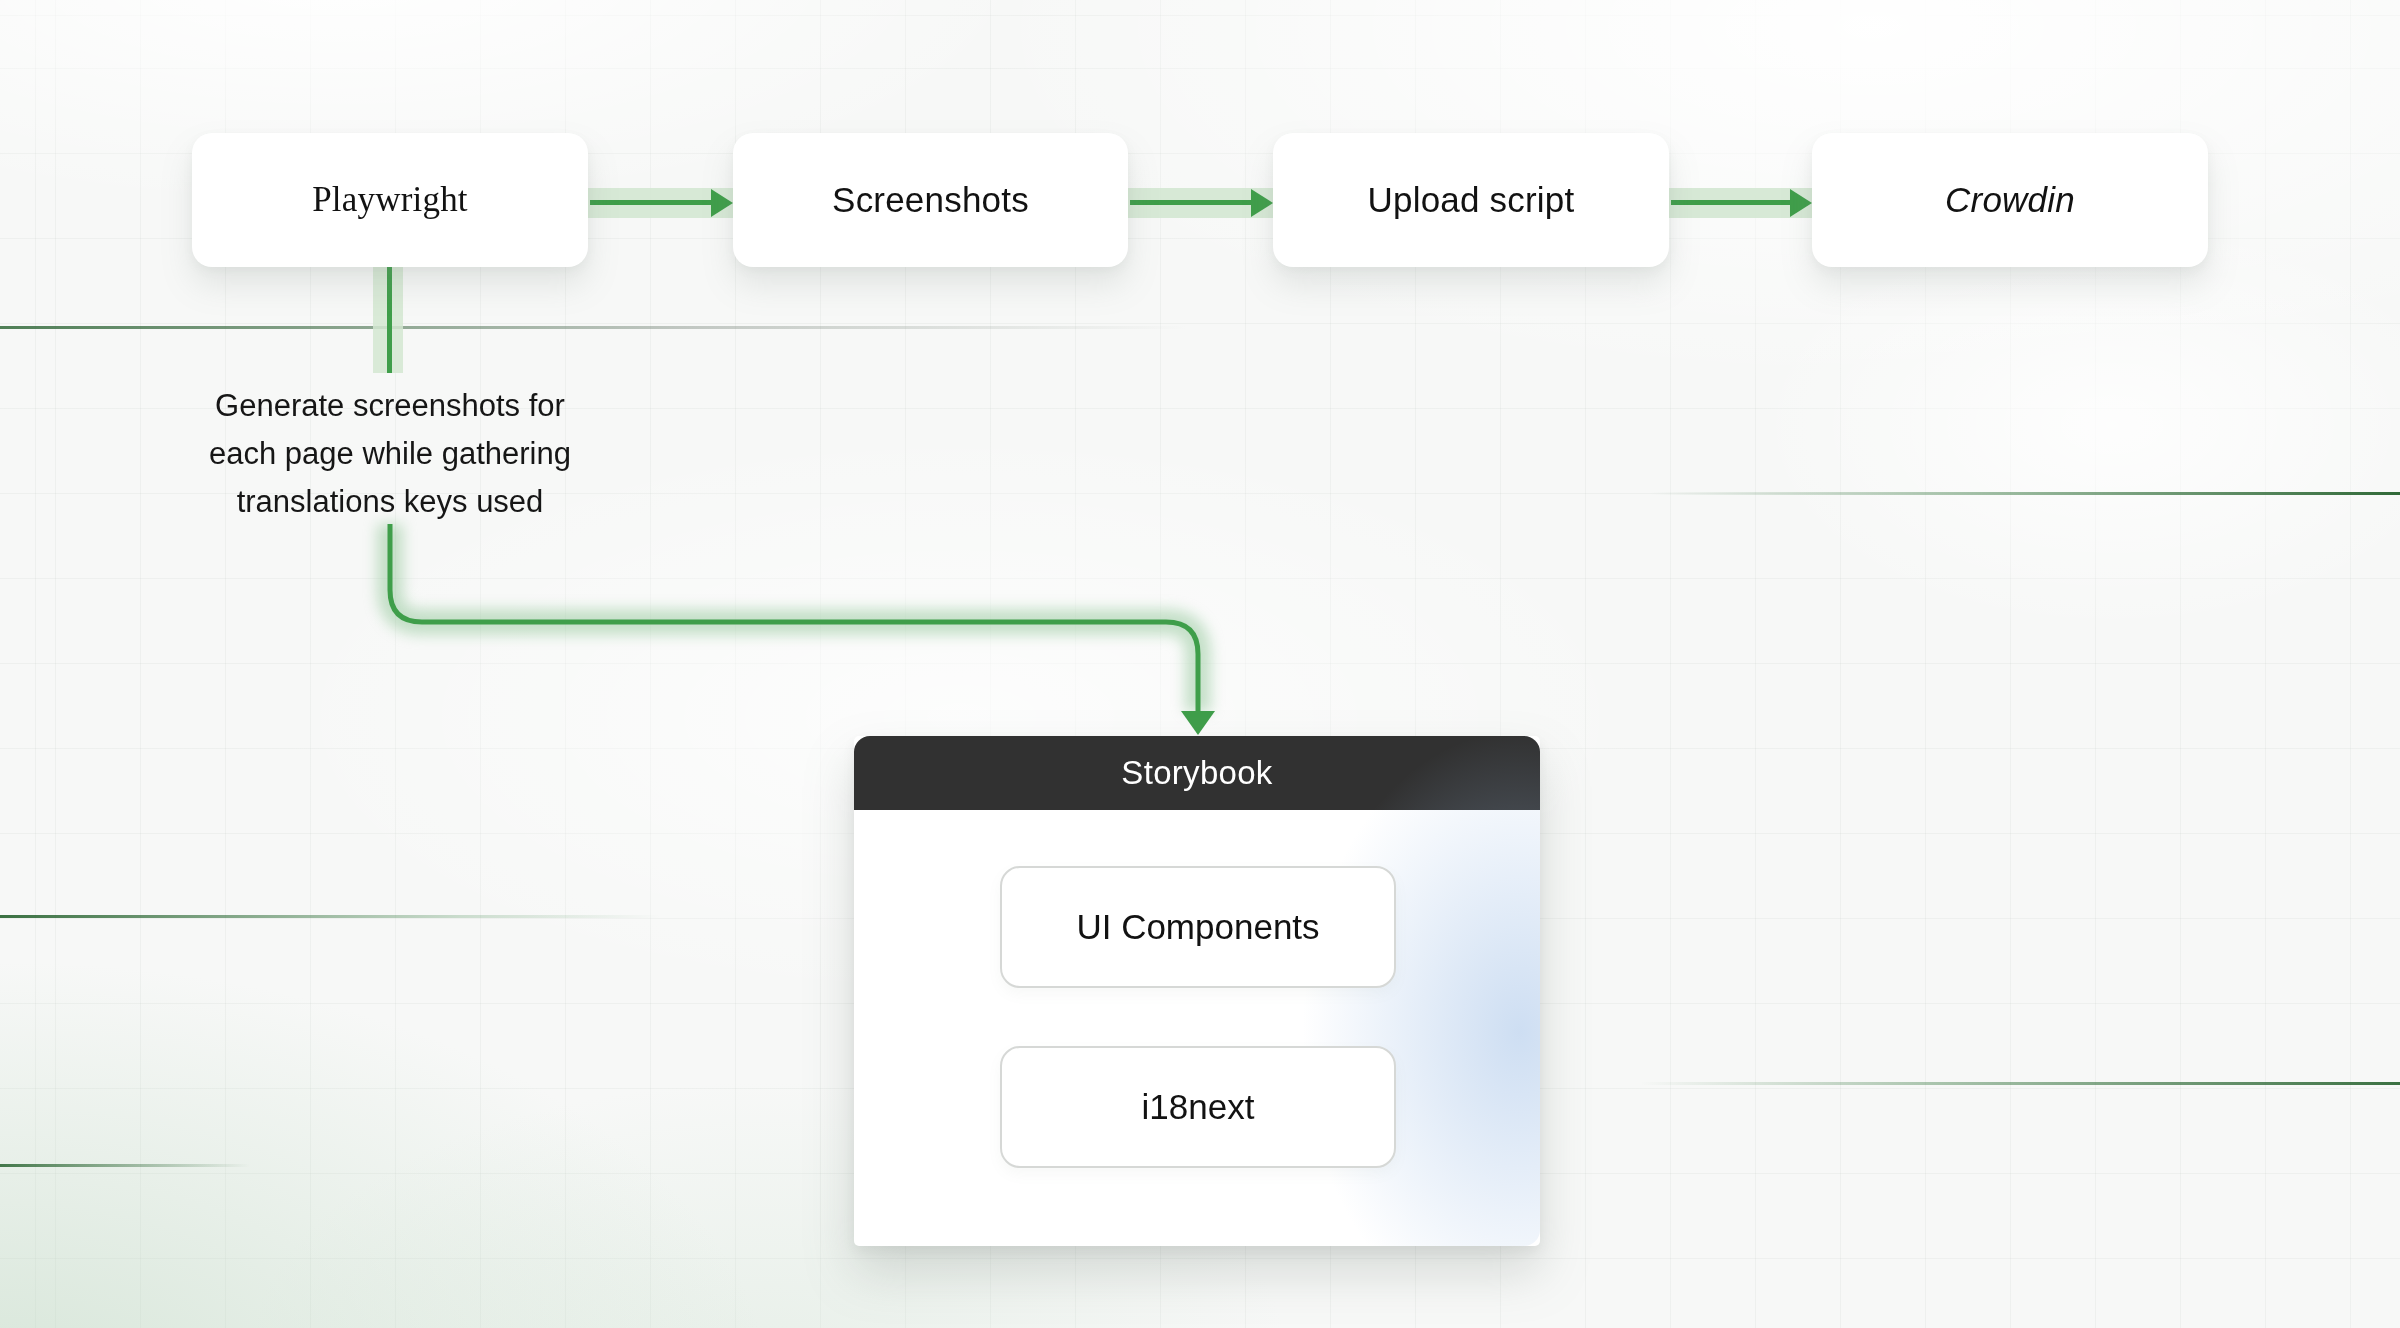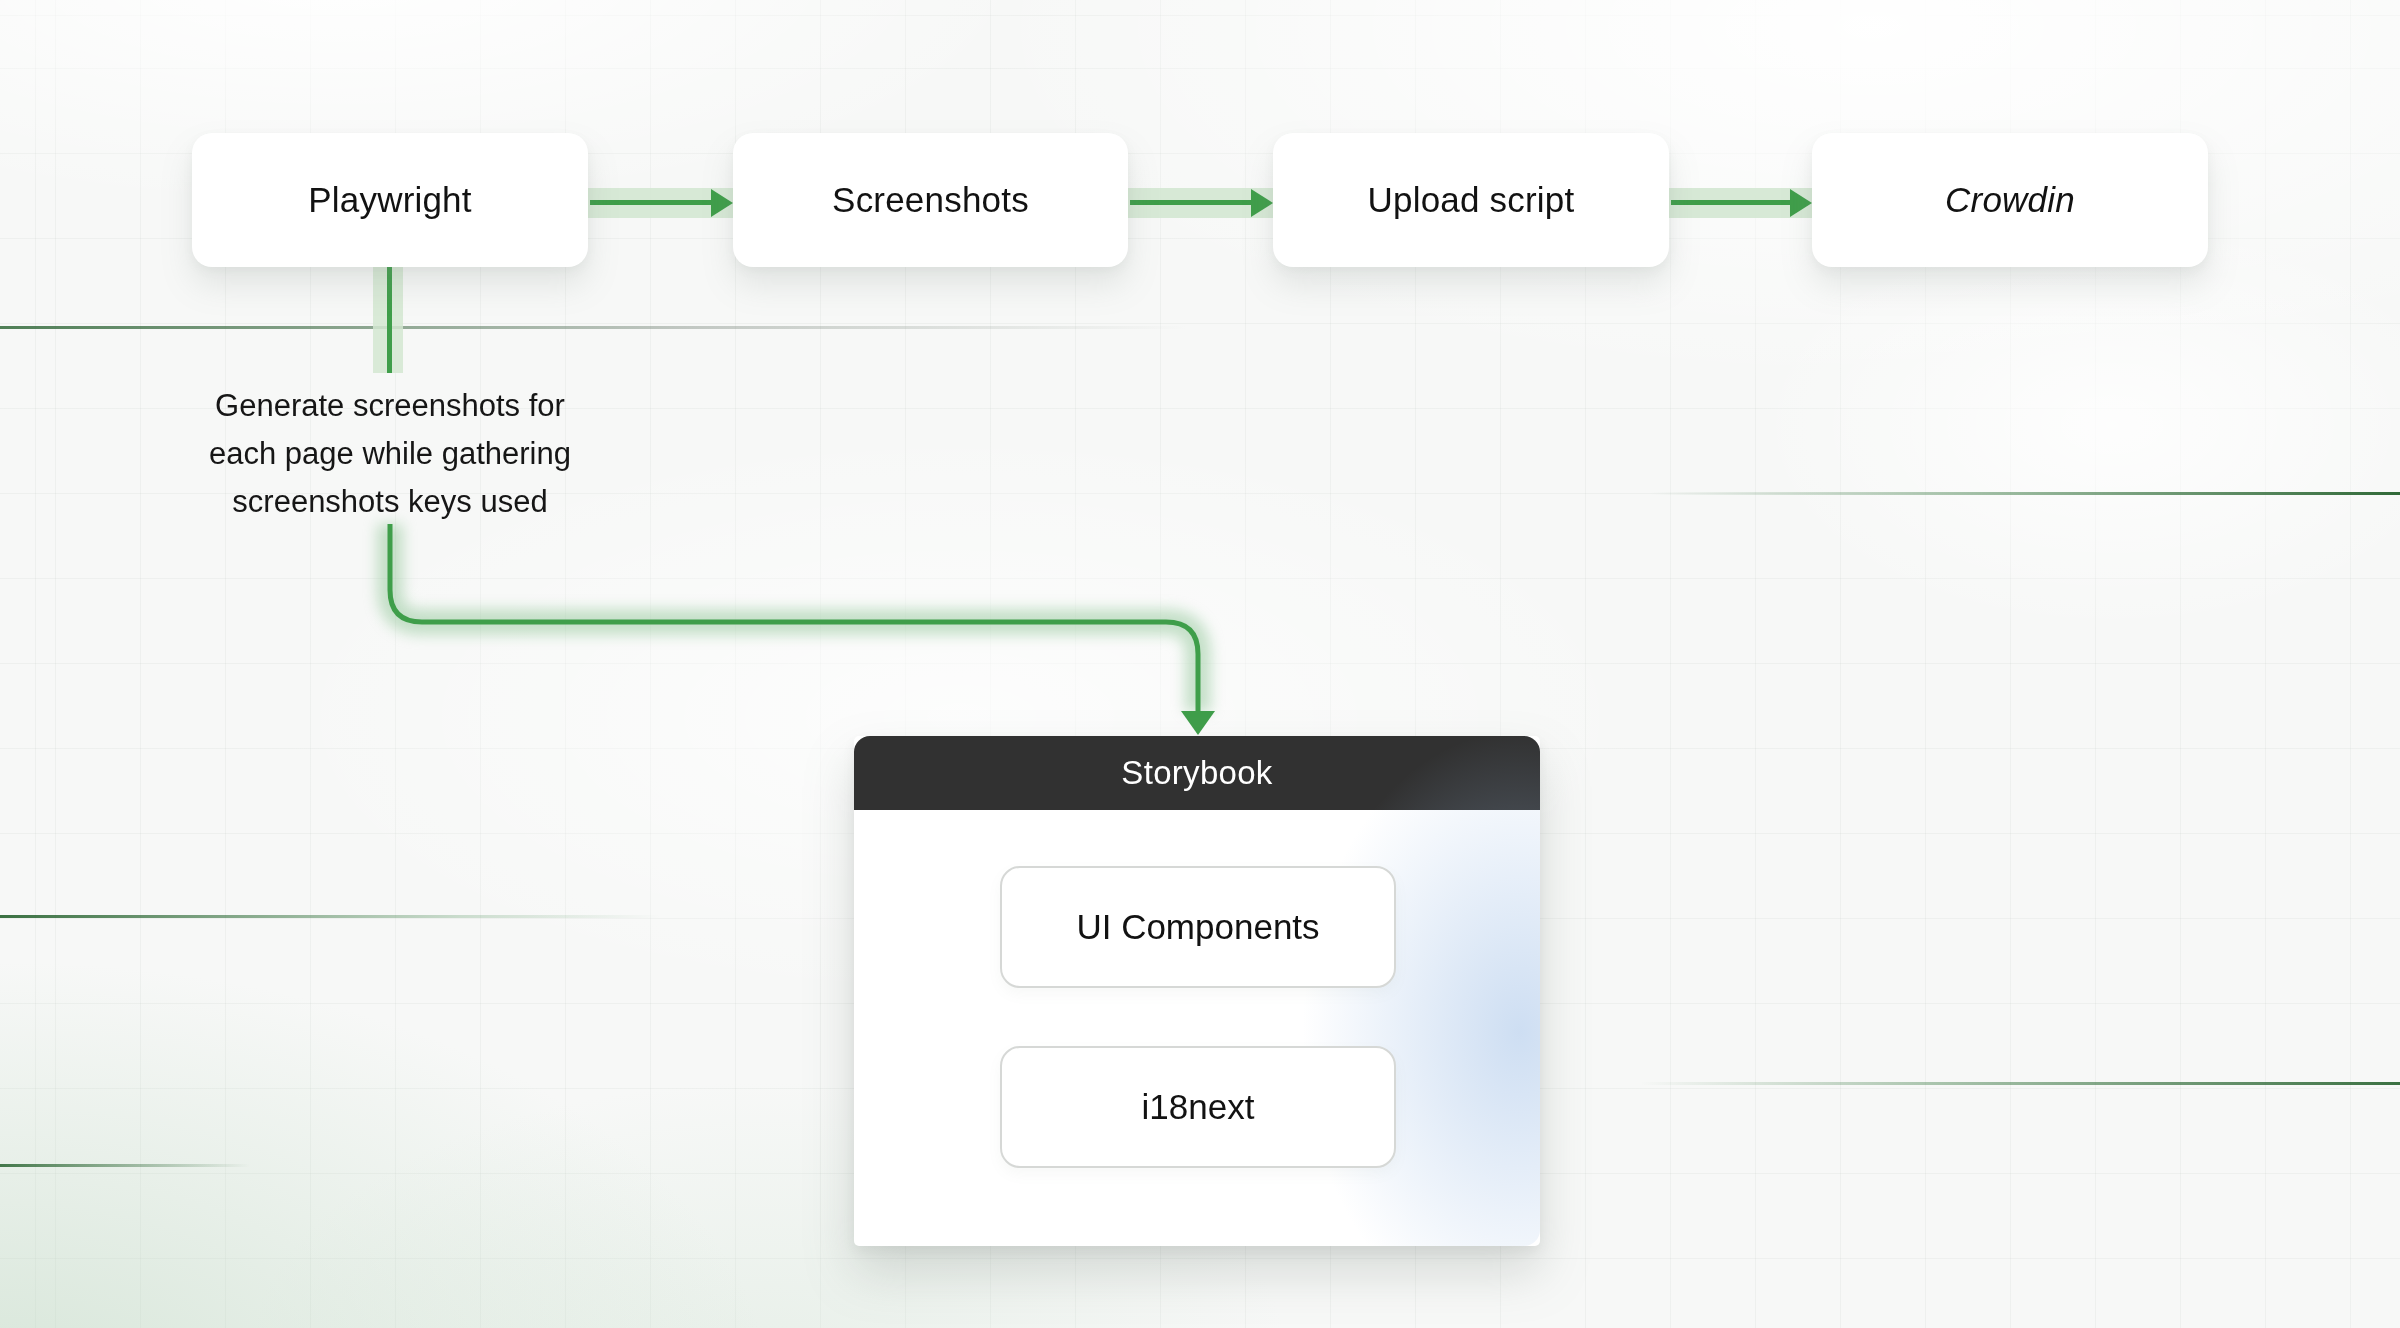--- a/index.html
+++ b/index.html
@@ -96,21 +96,21 @@
 <div id="canvas">
 
   <div class="wash"></div>
 
   <div class="accent-line l1"></div>
   <div class="accent-line l2"></div>
   <div class="accent-line l3"></div>
   <div class="accent-line l4"></div>
   <div class="accent-line l5"></div>
 
-  <div class="node" style="left:192px;top:133px;width:396px;height:134px;">
+  <div class="node" style="left:192px;top:133px;width:396px;height:134px;font-family:Liberation Serif, serif;">
     <span>Playwright</span>
   </div>
   <div class="node" style="left:1273px;top:133px;width:396px;height:134px;">
     <span>Upload script</span>
   </div>
   <div class="node" style="left:733px;top:133px;width:395px;height:134px;">
     <span>Screenshots</span>
   </div>
   <div class="node" style="left:1812px;top:133px;width:396px;height:134px;font-style:italic;">
     <span>Crowdin</span>
@@ -127,21 +127,21 @@
   <div class="arrow-band" style="left:1669px;width:143px;"></div>
   <div class="arrow-core" style="left:1671px;width:119px;"></div>
   <div class="arrow-head-right" style="left:1790px;"></div>
 
   <div class="stub-band"></div>
   <div class="stub-core"></div>
 
   <div class="annotation">
     <div>Generate screenshots for</div>
     <div>each page while gathering</div>
-    <div>screenshots keys used</div>
+    <div>translations keys used</div>
   </div>
 
   <svg id="connector-svg" width="2400" height="1328" viewBox="0 0 2400 1328">
     <defs>
       <filter id="softglow" x="-50%" y="-50%" width="200%" height="200%">
         <feGaussianBlur stdDeviation="7"></feGaussianBlur>
       </filter>
     </defs>
     <path class="conn-glow" filter="url(#softglow)" d="M390,524 L390,590 Q390,622 422,622 L1166,622 Q1198,622 1198,654 L1198,712"></path>
     <path class="conn-core" d="M390,524 L390,590 Q390,622 422,622 L1166,622 Q1198,622 1198,654 L1198,712"></path>

